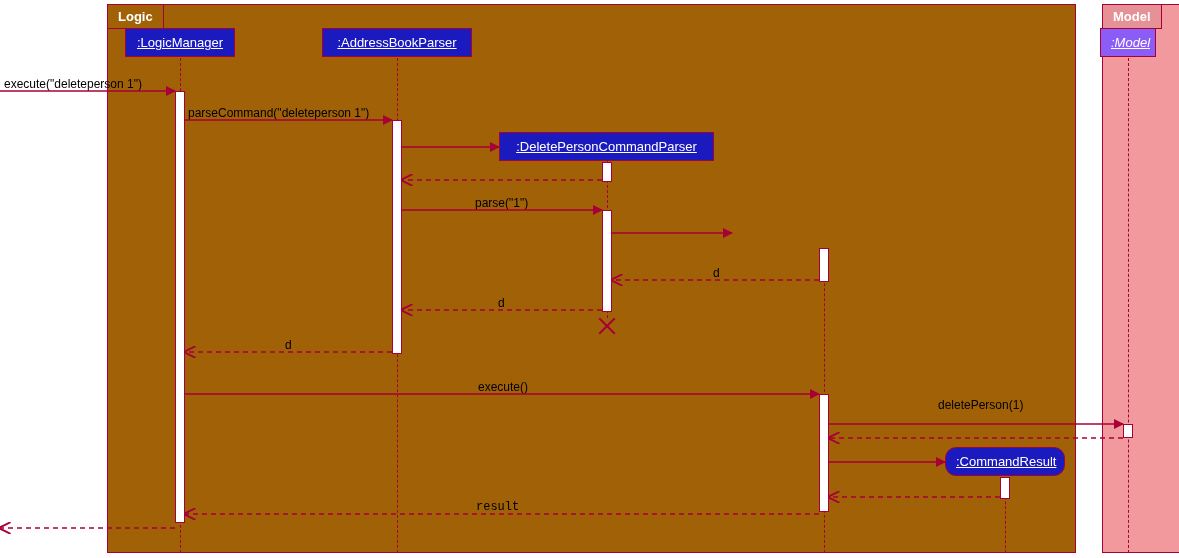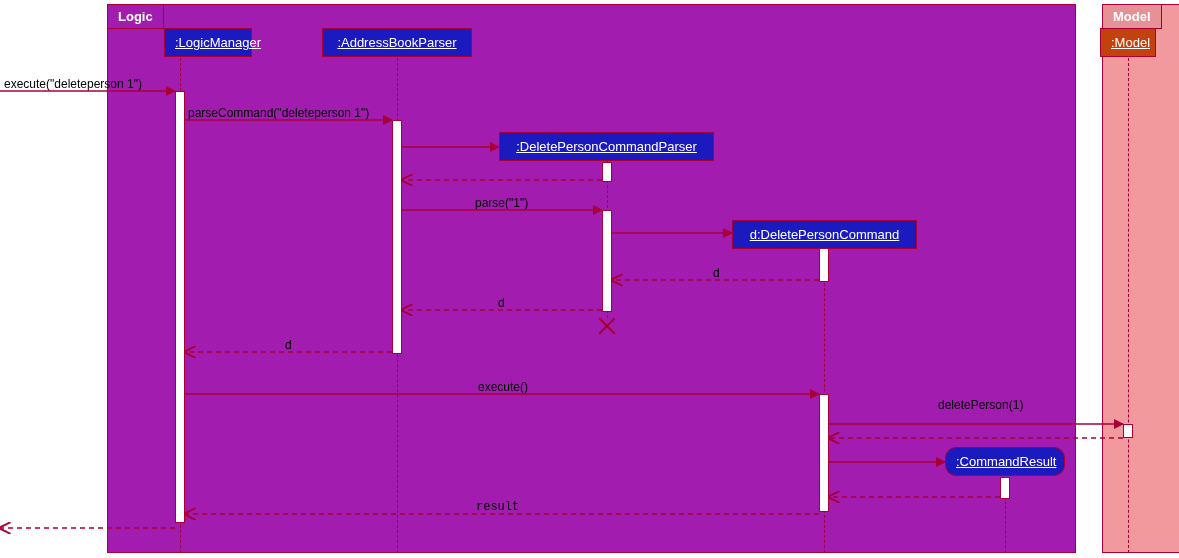--- a/index.html
+++ b/index.html
@@ -10,21 +10,21 @@
     width: 1179px;
     height: 558px;
     position: relative;
     overflow: hidden;
   }
   .frames { position: absolute; inset: 0; }
   .frame {
     position: absolute;
     border: 1.5px solid #a80036;
   }
-  .frame-logic { background: #a21caf; }
+  .frame-logic { background: #a16207; }
   .frame-model { background: #f2999e; margin-left: 24px; }
   .frame-tab {
     position: absolute;
     top: 0; left: 0;
     padding: 4px 10px;
     font-weight: bold;
     color: #fff;
     font-size: 13px;
     border-right: 1.5px solid #a80036;
     border-bottom: 1.5px solid #a80036;
@@ -34,21 +34,21 @@
     position: absolute;
     background: #1a1abf;
     color: #fff;
     border: 1.5px solid #a80036;
     padding: 6px 10px;
     text-align: center;
     font-size: 13px;
     white-space: nowrap;
     text-decoration: underline;
   }
-  .title-box.dark { background: #c2410c; }
+  .title-box.dark { background: #8b5cf6; font-style: italic; }
   
   .lifeline {
     position: absolute;
     width: 0;
     border-left: 1.5px dashed #a80036;
   }
   
   .act {
     position: absolute;
     width: 10px;
@@ -107,24 +107,23 @@
 
   <div class="act" style="left:175px; top:91px;  height:432px;"></div>
   <div class="act" style="left:392px; top:120px; height:234px;"></div>
   <div class="act" style="left:602px; top:162px; height:20px;"></div>
   <div class="act" style="left:602px; top:210px; height:102px;"></div>
   <div class="act" style="left:819px; top:248px; height:34px;"></div>
   <div class="act" style="left:819px; top:394px; height:118px;"></div>
   <div class="act" style="left:1000px; top:477px; height:22px;"></div>
   <div class="act" style="left:1123px; top:424px; height:14px;"></div>
 
-  <div class="title-box" style="left:125px; top:28px; width:88px;margin-left:39px;">:LogicManager</div>
+  <div class="title-box" style="left:125px; top:28px; width:110px;">:LogicManager</div>
   <div class="title-box" style="left:499px; top:132px; width:215px;">:DeletePersonCommandParser</div>
   <div class="title-box" style="left:322px; top:28px; width:150px;">:AddressBookParser</div>
-  <div class="title-box" style="left:732px; top:220px; width:185px;">d:DeletePersonCommand</div>
   <div class="title-box" style="left:945px; top:447px; width:120px;border-radius:11px;">:CommandResult</div>
   <div class="title-box dark" style="left:1100px; top:28px; width:56px;">:Model</div>
 
   <div class="destroy" style="left:607px; top:326px;"></div>
 
   <div class="msg-label" style="left:4px;   top:77px;">execute("deleteperson 1")</div>
   <div class="msg-label" style="left:188px; top:106px;">parseCommand("deleteperson 1")</div>
   <div class="msg-label" style="left:475px; top:196px;">parse("1")</div>
   <div class="msg-label" style="left:713px; top:266px;">d</div>
   <div class="msg-label" style="left:498px; top:296px;">d</div>

